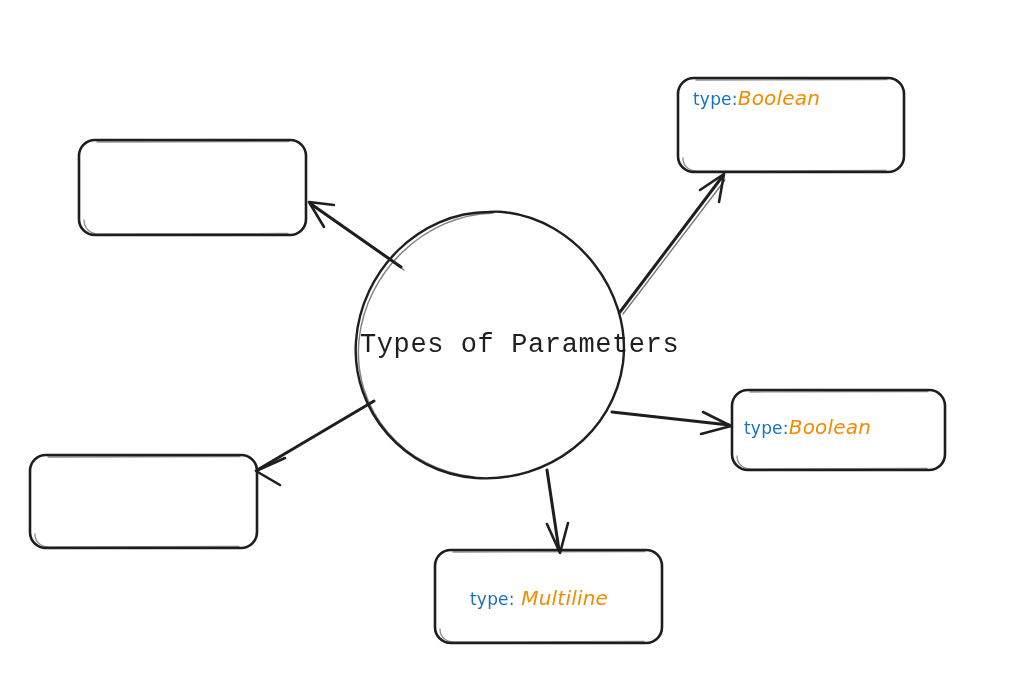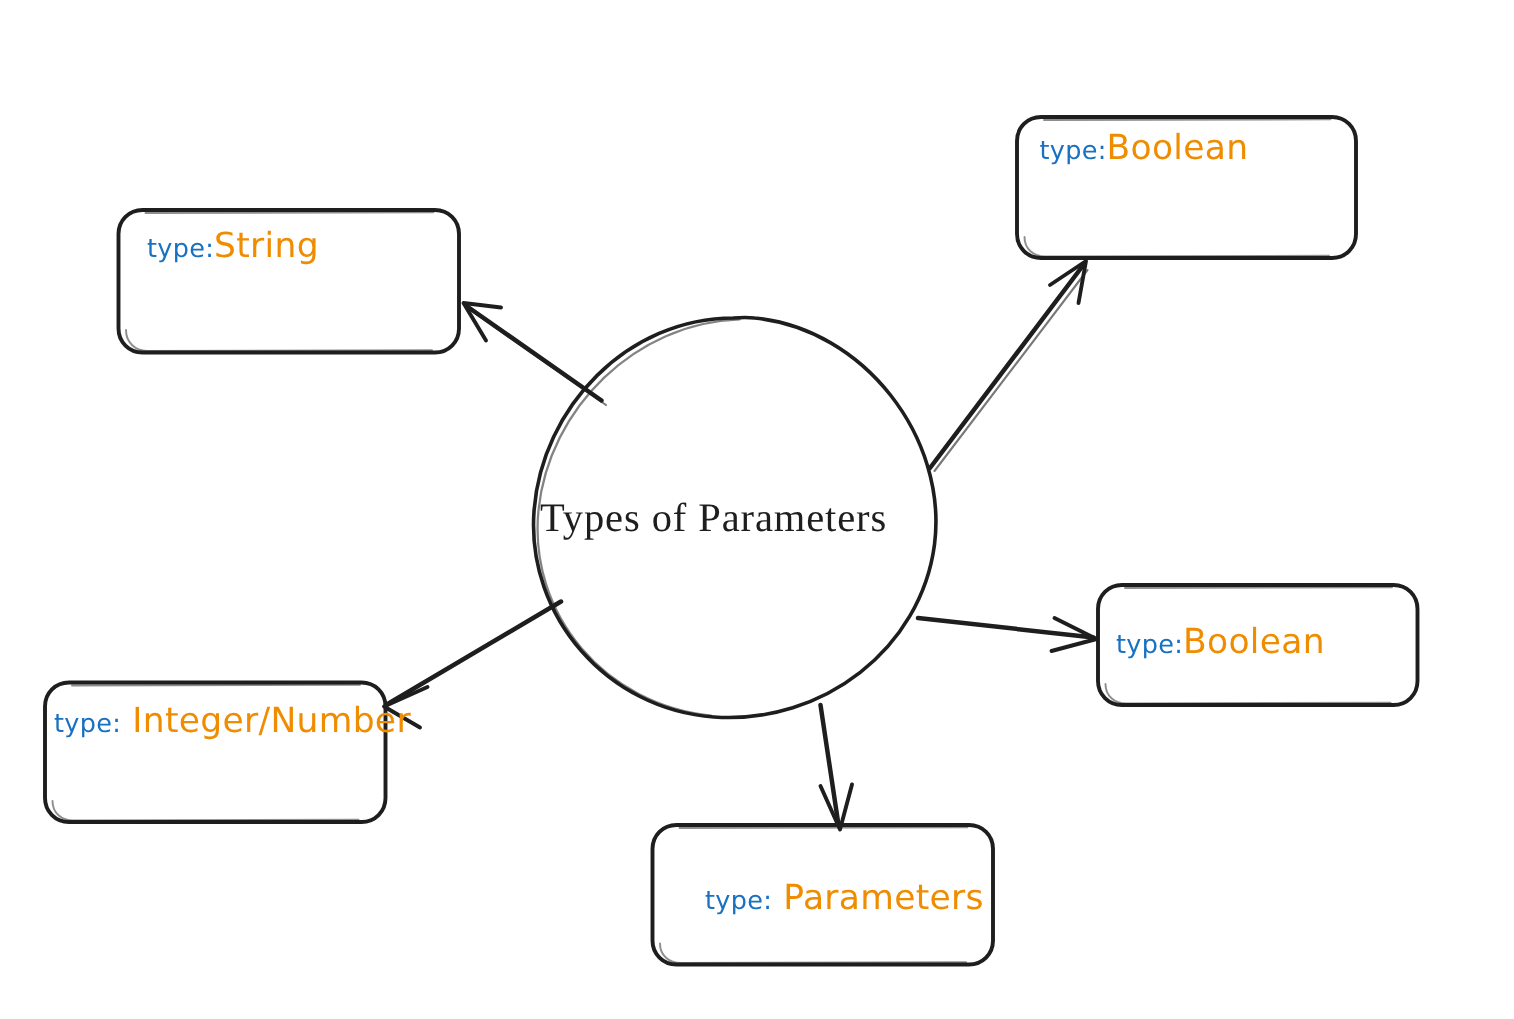--- a/index.html
+++ b/index.html
@@ -33,30 +33,31 @@
     line-height: 1;
     pointer-events: none;
   }
   .lbl-key {
     color: #1971c2;
     font-size: 17px;
     letter-spacing: 0.2px;
   }
   .lbl-val {
     color: #f08c00;
-    font-size: 23px;
+    font-size: 20px;
     letter-spacing: 0.2px;
+    font-style: italic;
   }
   .center-label {
     position: absolute;
     color: #1e1e1e;
     font-size: 27px;
     white-space: nowrap;
     letter-spacing: 0.6px;
-    font-family: Liberation Serif, serif;
+    font-family: Liberation Mono, monospace;
   }
   
   #label-string    { left: 98px;  top: 153px; }
   #label-boolean   { left: 693px; top: 88px;  }
   #label-integer   { left: 36px;  top: 470px; }
   #label-password  { left: 744px; top: 417px; }
   #label-multiline { left: 470px; top: 588px; }
   #label-center    { left: 360px; top: 330px; }
 </style>
 </head>
@@ -171,33 +172,27 @@
     </g>
 
     <g>
       <path d="M 547 470 L 559 550" fill="none" stroke="#1e1e1e" stroke-width="3" stroke-linecap="round"></path>
       <path d="M 547 524 L 560 553 L 568 523" fill="none" stroke="#1e1e1e" stroke-width="2.6" stroke-linecap="round" stroke-linejoin="round"></path>
     </g>
   </svg>
 
   <div class="center-label" id="label-center">Types of Parameters</div>
 
-  <div class="node-label" id="label-string">
-    <span class="lbl-key">type:</span><span class="lbl-val">String</span>
-  </div>
 
   <div class="node-label" id="label-boolean">
     <span class="lbl-key">type:</span><span class="lbl-val">Boolean</span>
   </div>
 
-  <div class="node-label" id="label-integer">
-    <span class="lbl-key">type:</span><span class="lbl-val"> Integer/Number</span>
-  </div>
 
   <div class="node-label" id="label-password">
     <span class="lbl-key">type:</span><span class="lbl-val">Boolean</span>
   </div>
 
   <div class="node-label" id="label-multiline">
-    <span class="lbl-key">type:</span><span class="lbl-val"> Parameters</span>
+    <span class="lbl-key">type:</span><span class="lbl-val"> Multiline</span>
   </div>
 
 </div>
 
 </body></html>

